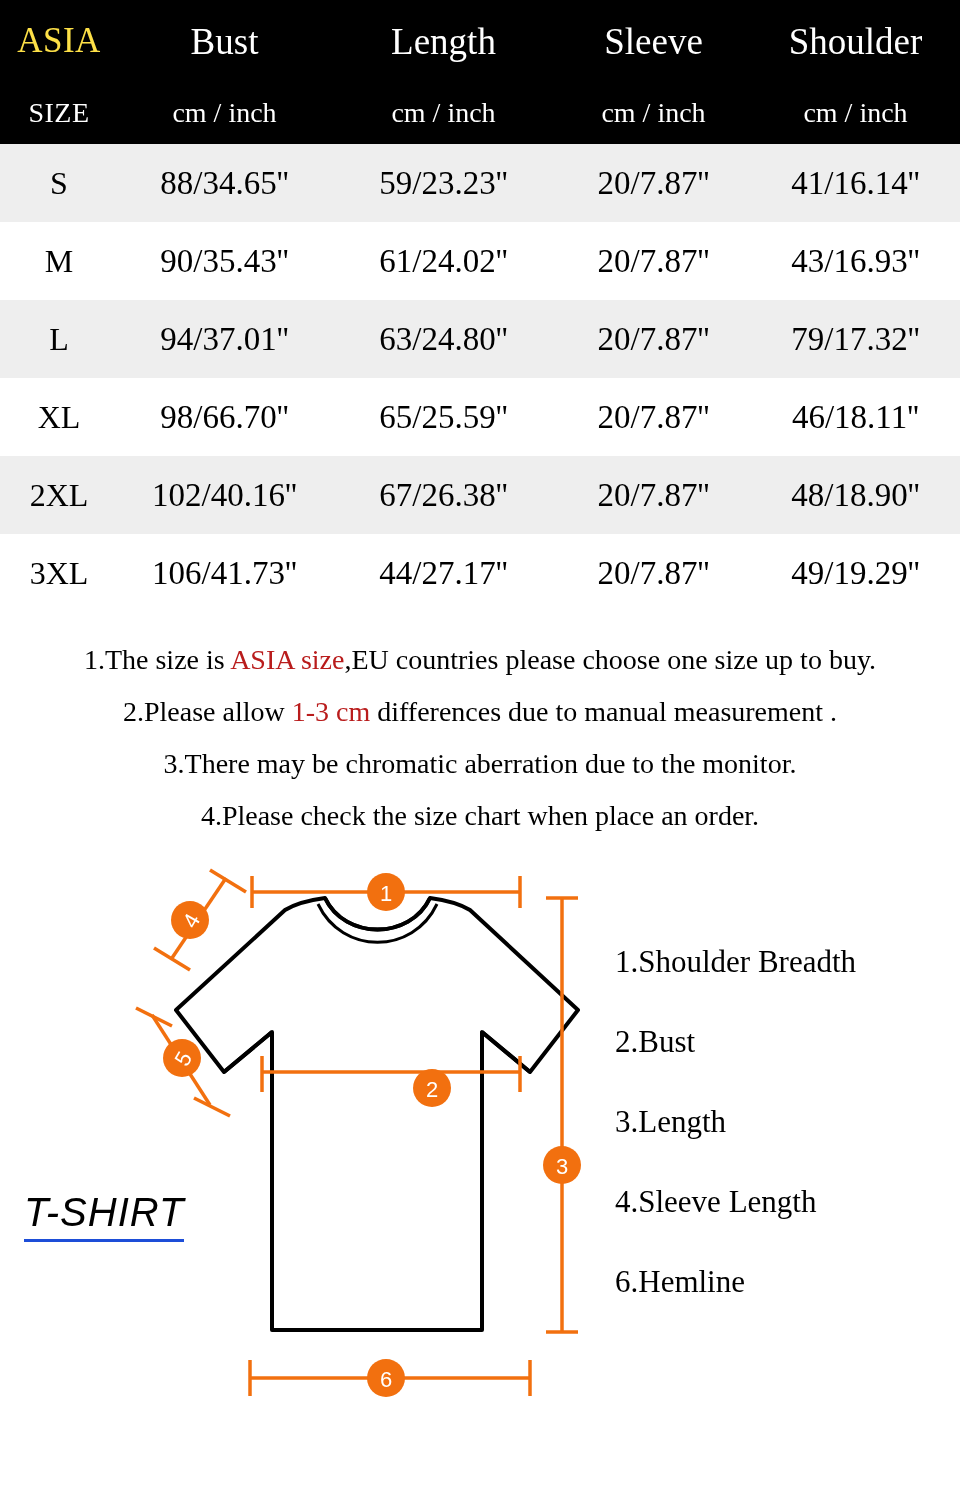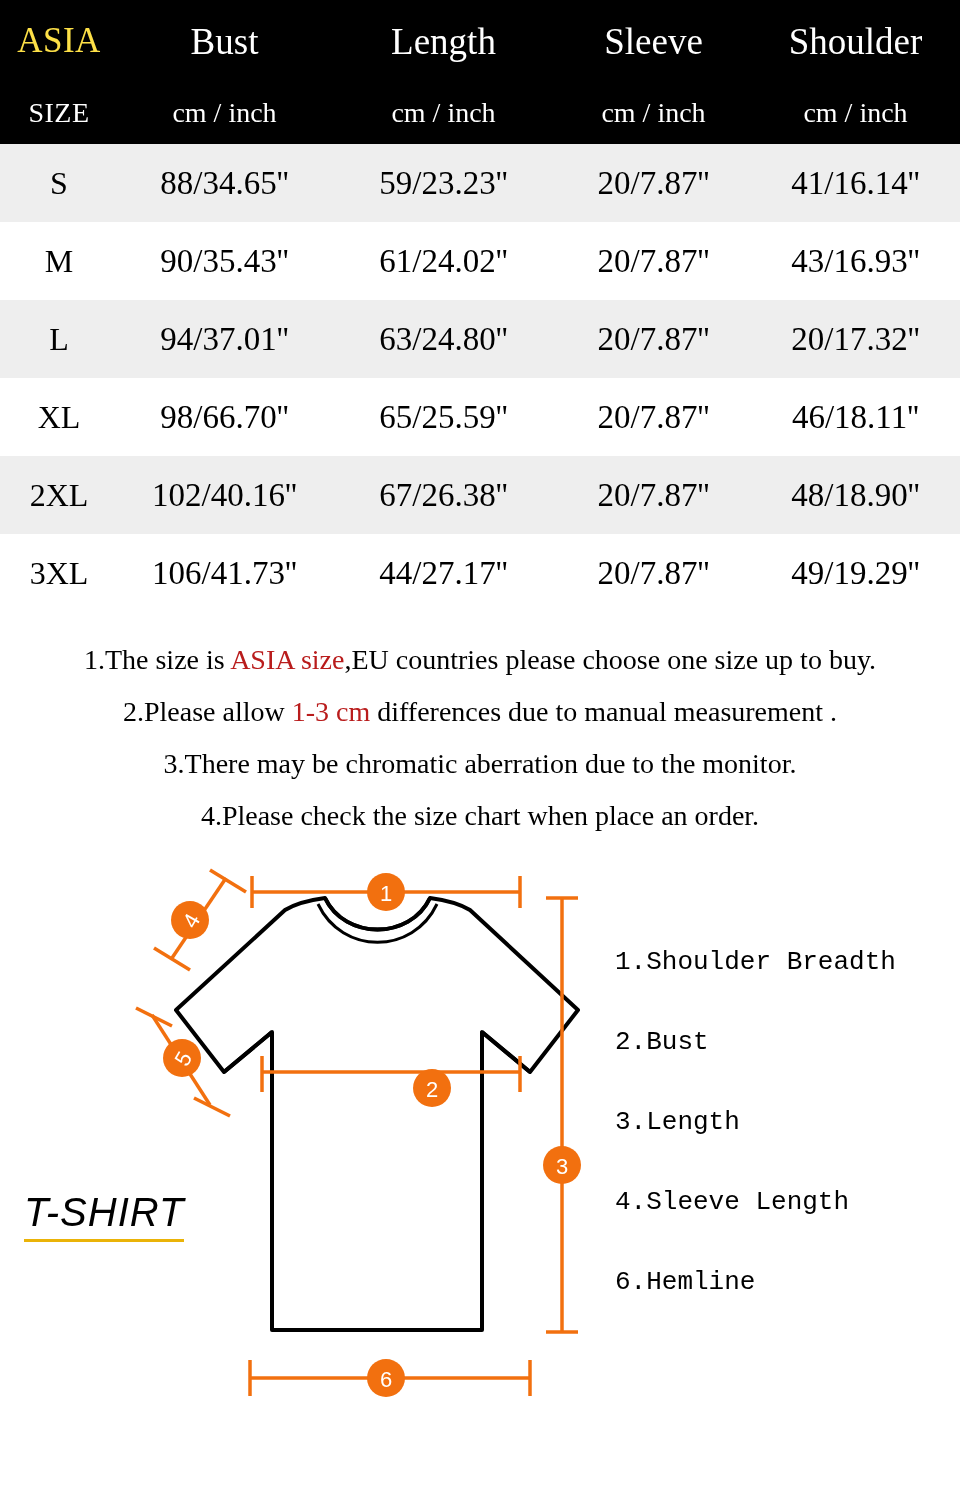--- a/index.html
+++ b/index.html
@@ -90,35 +90,35 @@
     height: 590px;
     margin-top: 18px;
   }
   .legend {
     position: absolute;
     left: 615px;
     top: 62px;
     width: 330px;
   }
   .legend-item {
-    font-size: 26px;
+    font-size: 31px;
     line-height: 80px;
     color: #000000;
-    font-family: Liberation Mono, monospace;
+    font-family: Liberation Serif, serif;
     white-space: nowrap;
   }
   .tshirt-label {
     position: absolute;
     left: 24px;
     top: 330px;
     font-size: 40px;
     font-style: italic;
     font-family: "Liberation Sans", sans-serif;
     letter-spacing: 1px;
-    border-bottom: 3px solid #eab308;
+    border-bottom: 3px solid #1d4ed8;
     padding-bottom: 4px;
   }
   svg.shirt-svg {
     position: absolute;
     left: 110px;
     top: 0;
   }
 </style>
 </head>
 <body>
@@ -160,21 +160,21 @@
       <td>90/35.43''</td>
       <td>61/24.02''</td>
       <td>20/7.87''</td>
       <td>43/16.93''</td>
     </tr>
     <tr class="data-row alt">
       <td class="c0">L</td>
       <td>94/37.01''</td>
       <td>63/24.80''</td>
       <td>20/7.87''</td>
-      <td>20/17.32''</td>
+      <td>79/17.32''</td>
     </tr>
     <tr class="data-row">
       <td class="c0">XL</td>
       <td>98/66.70''</td>
       <td>65/25.59''</td>
       <td>20/7.87''</td>
       <td>46/18.11''</td>
     </tr>
     <tr class="data-row alt">
       <td class="c0">2XL</td>

